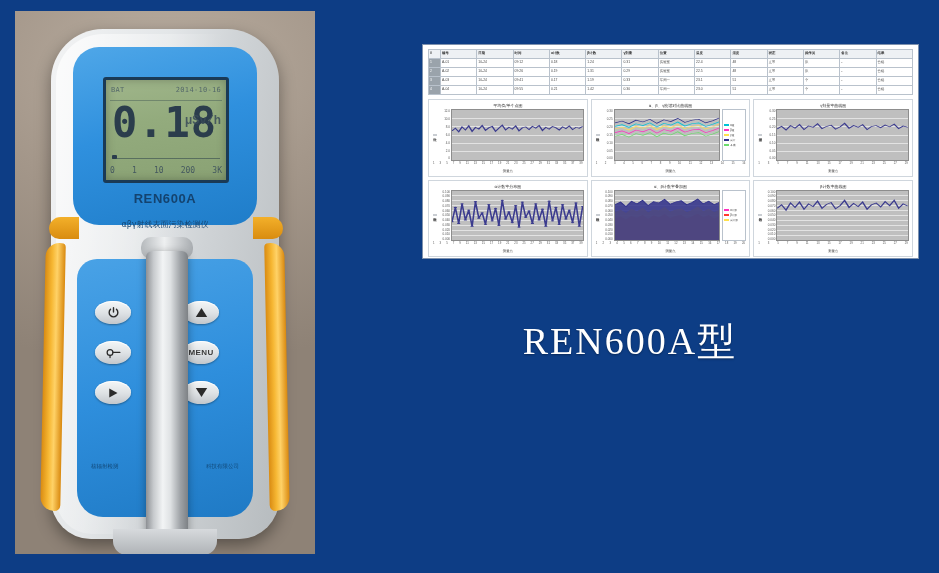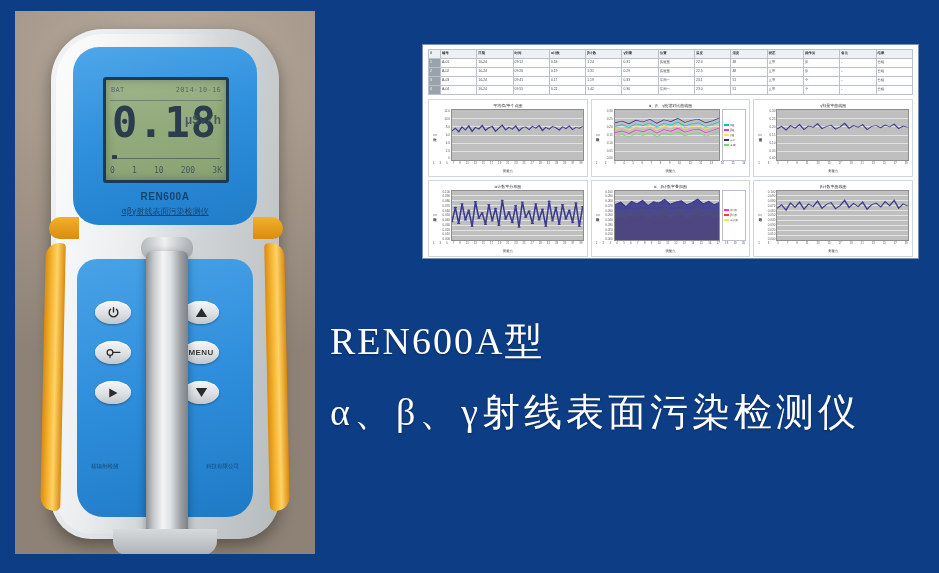--- a/index.html
+++ b/index.html
@@ -111,23 +111,23 @@
     position:absolute;left:4px;right:4px;bottom:3px;height:14px;
     display:flex;justify-content:space-between;align-items:center;
     font-family:"DejaVu Sans Mono", monospace;
     font-size:8px;color:#33465a;opacity:.8;
   }
   
   .brand-block{
     position:absolute;left:58px;top:180px;width:184px;text-align:center;
     color:#0f4f8a;
   }
-  .brand-model{font-size:10px;font-weight:700;letter-spacing:.6px;color:#14436f;}
-  .brand-sub{font-size:8px;margin-top:4px;letter-spacing:0px;color:#14436f;
-             font-family:"DejaVu Sans", sans-serif;text-decoration:underline;}
+  .brand-model{font-size:13px;font-weight:700;letter-spacing:.6px;color:#14436f;}
+  .brand-sub{font-size:8px;margin-top:13px;letter-spacing:0px;color:#14436f;
+             font-family:"DejaVu Sans", sans-serif;}
 
   
   .handle {
     position: absolute;
     left: 131px; top: 240px;
     width: 42px; height: 300px;
     border-radius: 6px 6px 8px 8px;
     background: linear-gradient(90deg,#8d9094 0%, #c7cacd 18%, #f2f4f5 40%, #dfe2e4 58%, #9ea2a6 82%, #7d8185 100%);
     box-shadow: 0 2px 8px rgba(0,0,0,.35);
   }
@@ -246,21 +246,21 @@
   }
   .legend div{display:flex;align-items:center;gap:1px;font-size:2.6px;color:#333;}
   .legend i{width:5px;height:2px;display:inline-block;}
 
   
   #title-block{
     position:absolute;
     left:330px; top:316px;
     width:600px;
     color:#ffffff;
-    text-align:left;
+    text-align:center;
   }
   #title-line1{
     font-family:"Liberation Serif", serif;
     font-size:38px;
     letter-spacing:2px;
     margin-bottom:20px;
     text-shadow:0 1px 2px rgba(0,0,0,.35);
   }
   #title-line2{
     font-family:"Liberation Serif", serif;
@@ -853,16 +853,15 @@
             <span>27</span>
             <span>29</span>
           </div>
           <div class="x-axis-label">测量点</div>
         </div>
       </div>
   </div>
 
   <div id="title-block">
     <div id="title-line1">REN600A型</div>
-    <div id="title-line2">α、β、γ射线表面污染检测仪</div>
   </div>
 
 </div>
 
 </body></html>

